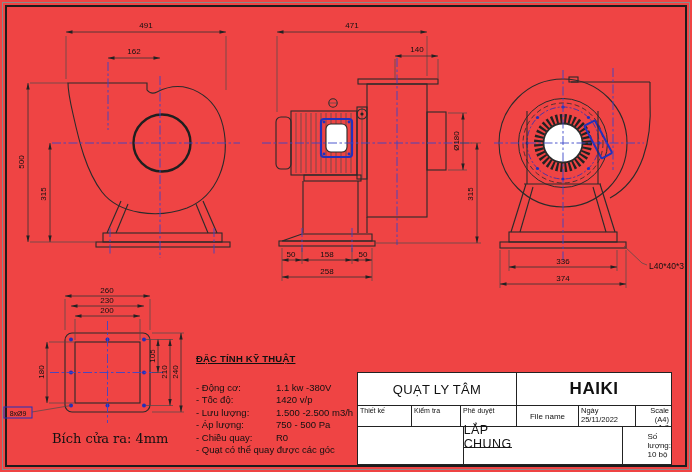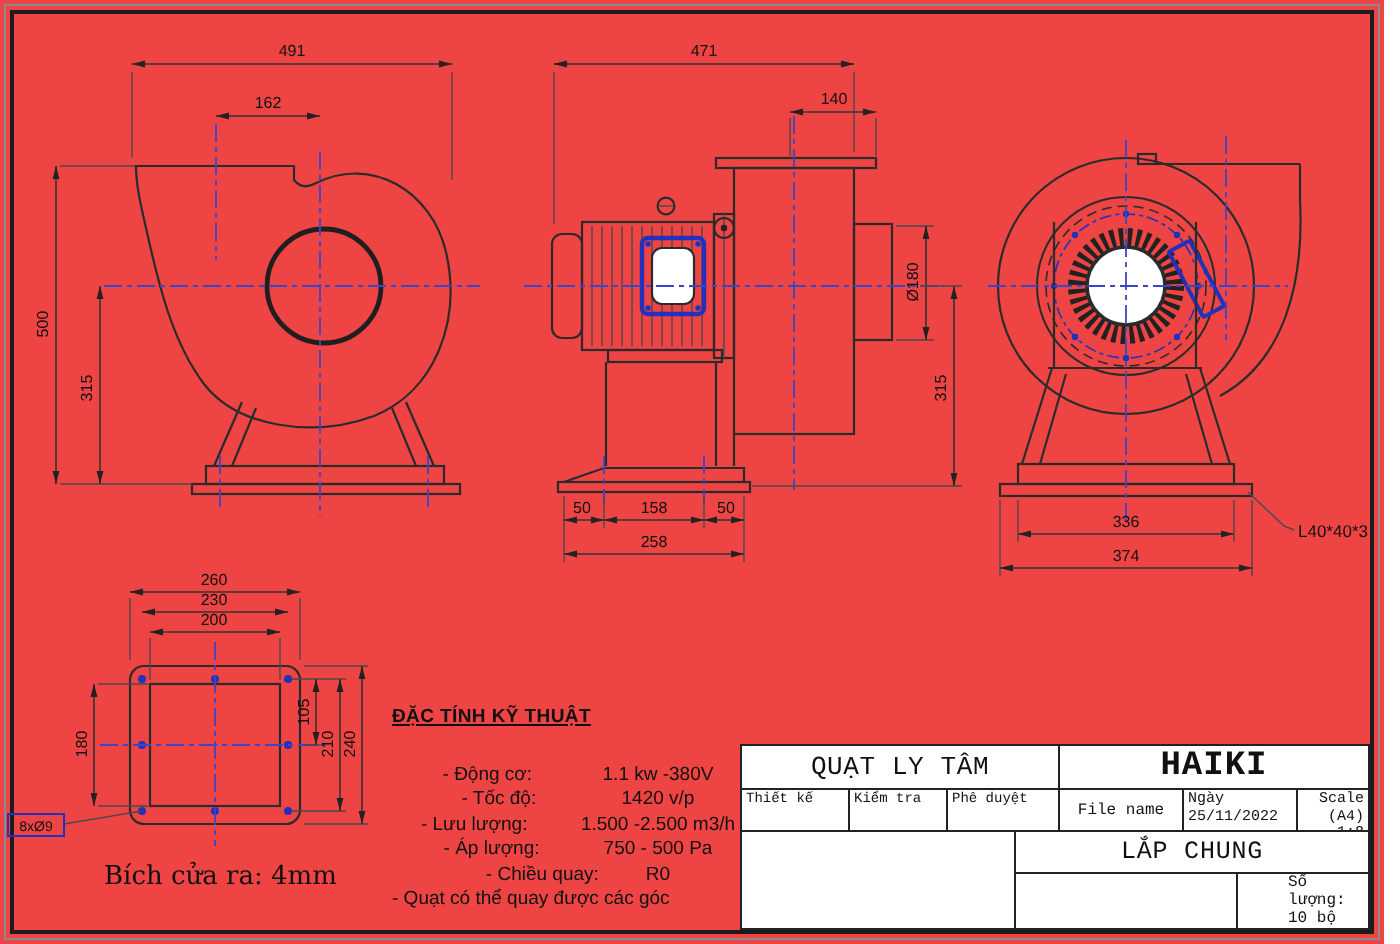--- a/index.html
+++ b/index.html
@@ -15,43 +15,43 @@
   svg .dim{stroke:#333;stroke-width:0.8;fill:none;marker-start:url(#arr);marker-end:url(#arr);}
   svg .cl{stroke:#3a46c8;stroke-width:0.9;fill:none;stroke-dasharray:9 2.5 2.5 2.5;}
   svg .acc{stroke:#2330bb;fill:none;}
   svg .accf{fill:#2330bb;stroke:none;}
   svg text{font-family:"Liberation Sans",sans-serif;font-size:8px;fill:#111;text-anchor:middle;}
   svg text.lbl{font-size:8.5px;text-anchor:start;}
   svg text.sm{font-size:7px;}
   
   .specs{position:absolute;left:196px;top:353px;width:186px;font-size:9.5px;color:#111;}
   .specs .sp-title{font-weight:bold;text-decoration:underline;font-size:9.5px;margin-bottom:18px;letter-spacing:.2px;}
-  .spec-row{display:flex;line-height:12.4px;justify-content:center;}
+  .spec-row{display:flex;line-height:12.4px;}
   .spec-row .sl{width:80px;flex:none;}
   .spec-note{line-height:12.4px;}
   
   .caption{position:absolute;left:52px;top:431px;font-family:"DejaVu Serif","Liberation Serif",serif;
            font-size:13px;color:#111;}
   
-  .tb{position:absolute;right:7px;bottom:7px;width:315px;height:93px;border:1.5px solid #222;
-      box-sizing:border-box;display:flex;flex-direction:column;background:#fff;color:#111;font-family:Liberation Mono, monospace;}
+  .tb{position:absolute;right:20px;bottom:7px;width:315px;height:93px;border:1.5px solid #222;
+      box-sizing:border-box;display:flex;flex-direction:column;background:#fff;color:#111;}
   .tb *{box-sizing:border-box;}
   .tb-r1{display:flex;height:33px;border-bottom:1px solid #222;}
   .tb-r1 .c{display:flex;align-items:center;justify-content:center;}
   .c-product{width:159px;border-right:1px solid #222;font-size:13px;letter-spacing:.3px;}
   .c-company{flex:1;font-size:17px;font-weight:bold;letter-spacing:.5px;}
   .tb-r2{display:flex;height:21px;border-bottom:1px solid #222;font-size:7px;}
   .tb-r2 .c{border-right:1px solid #222;padding:1px 2px;overflow:hidden;}
   .c-design{width:54px;}.c-check{width:49px;}.c-approve{width:56px;}
   .c-file{width:62px;display:flex;align-items:center;justify-content:center;font-size:8px;}
   .c-date{width:57px;font-size:7.5px;line-height:8.5px;}
   .c-scale{flex:1;border-right:none !important;text-align:right;font-size:7.5px;line-height:8.5px;padding-top:2px;}
   .tb-r34{display:flex;flex:1;}
   .tb-left{width:137px;border-right:1px solid #222;}
-  .tb-right{flex:1;display:flex;flex-direction:column;}
+  .tb-right{flex:1;display:flex;flex-direction:row;}
   .tb-r3{height:21px;border-bottom:1px solid #222;display:flex;align-items:center;justify-content:center;
          font-size:12.5px;letter-spacing:.4px;}
   .tb-r4{flex:1;display:flex;gap:25px;}
   .tb-r4 .empty{width:111px;border-right:1px solid #222;}
   .tb-r4 .qty{flex:1;display:flex;align-items:center;justify-content:center;font-size:8px;}
 </style>
 </head>
 <body>
 
 <div id="page">

